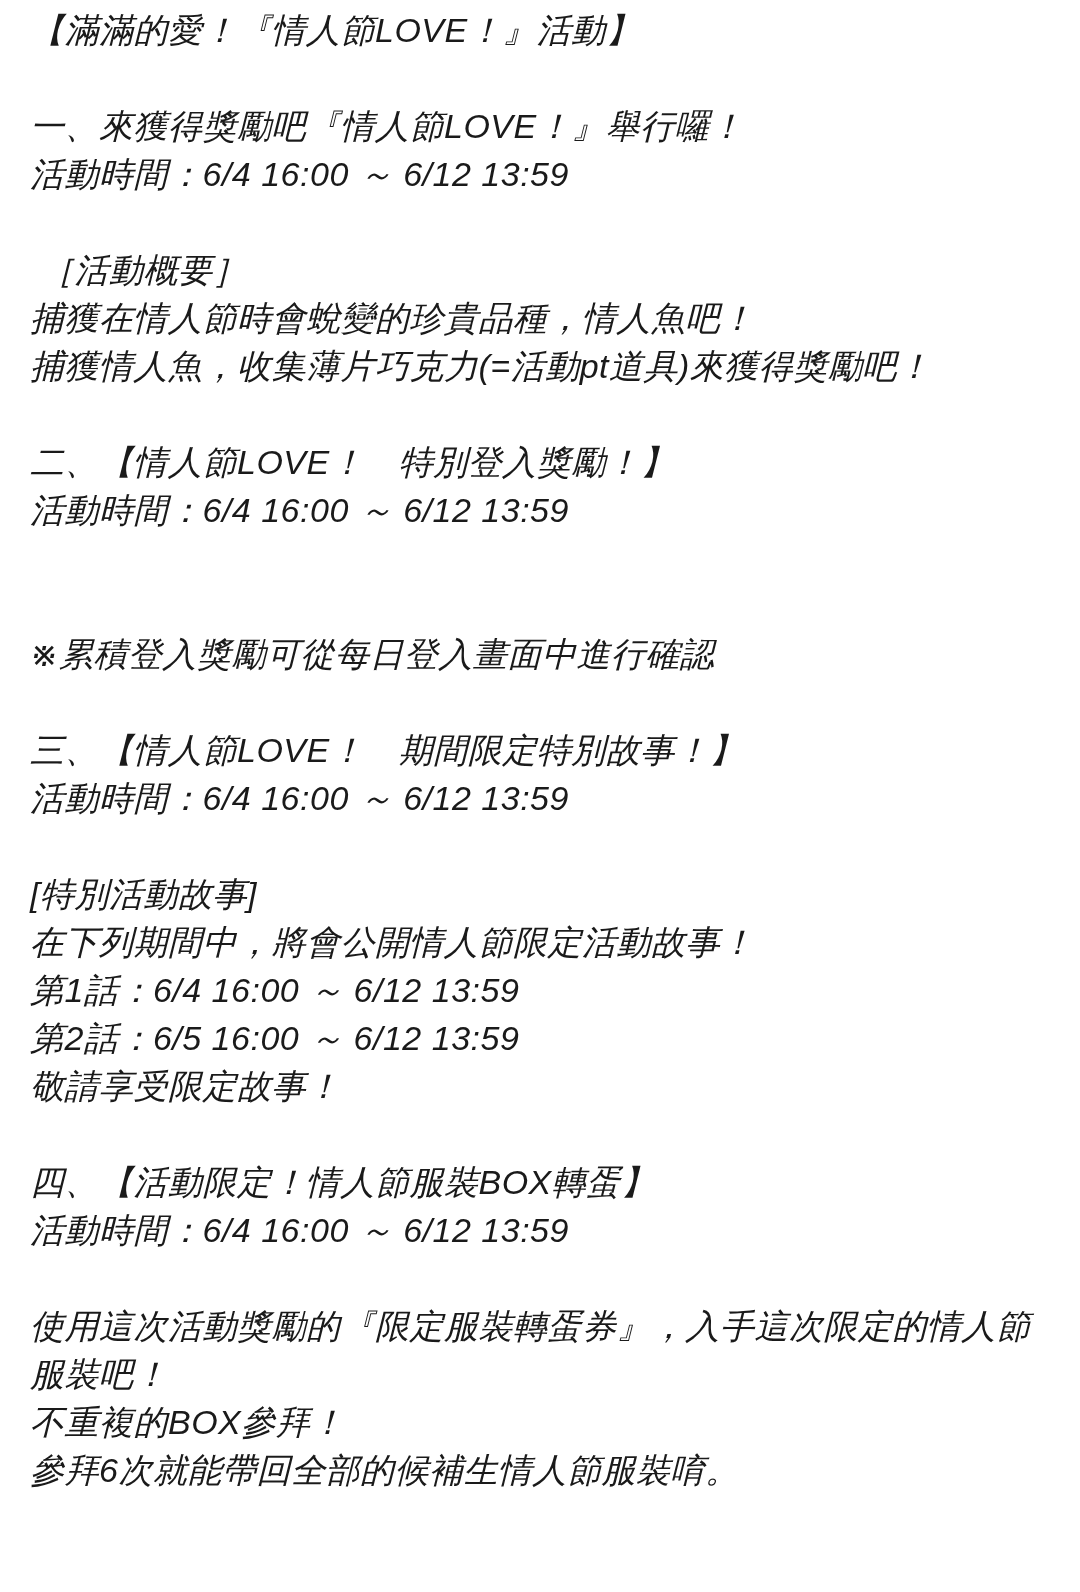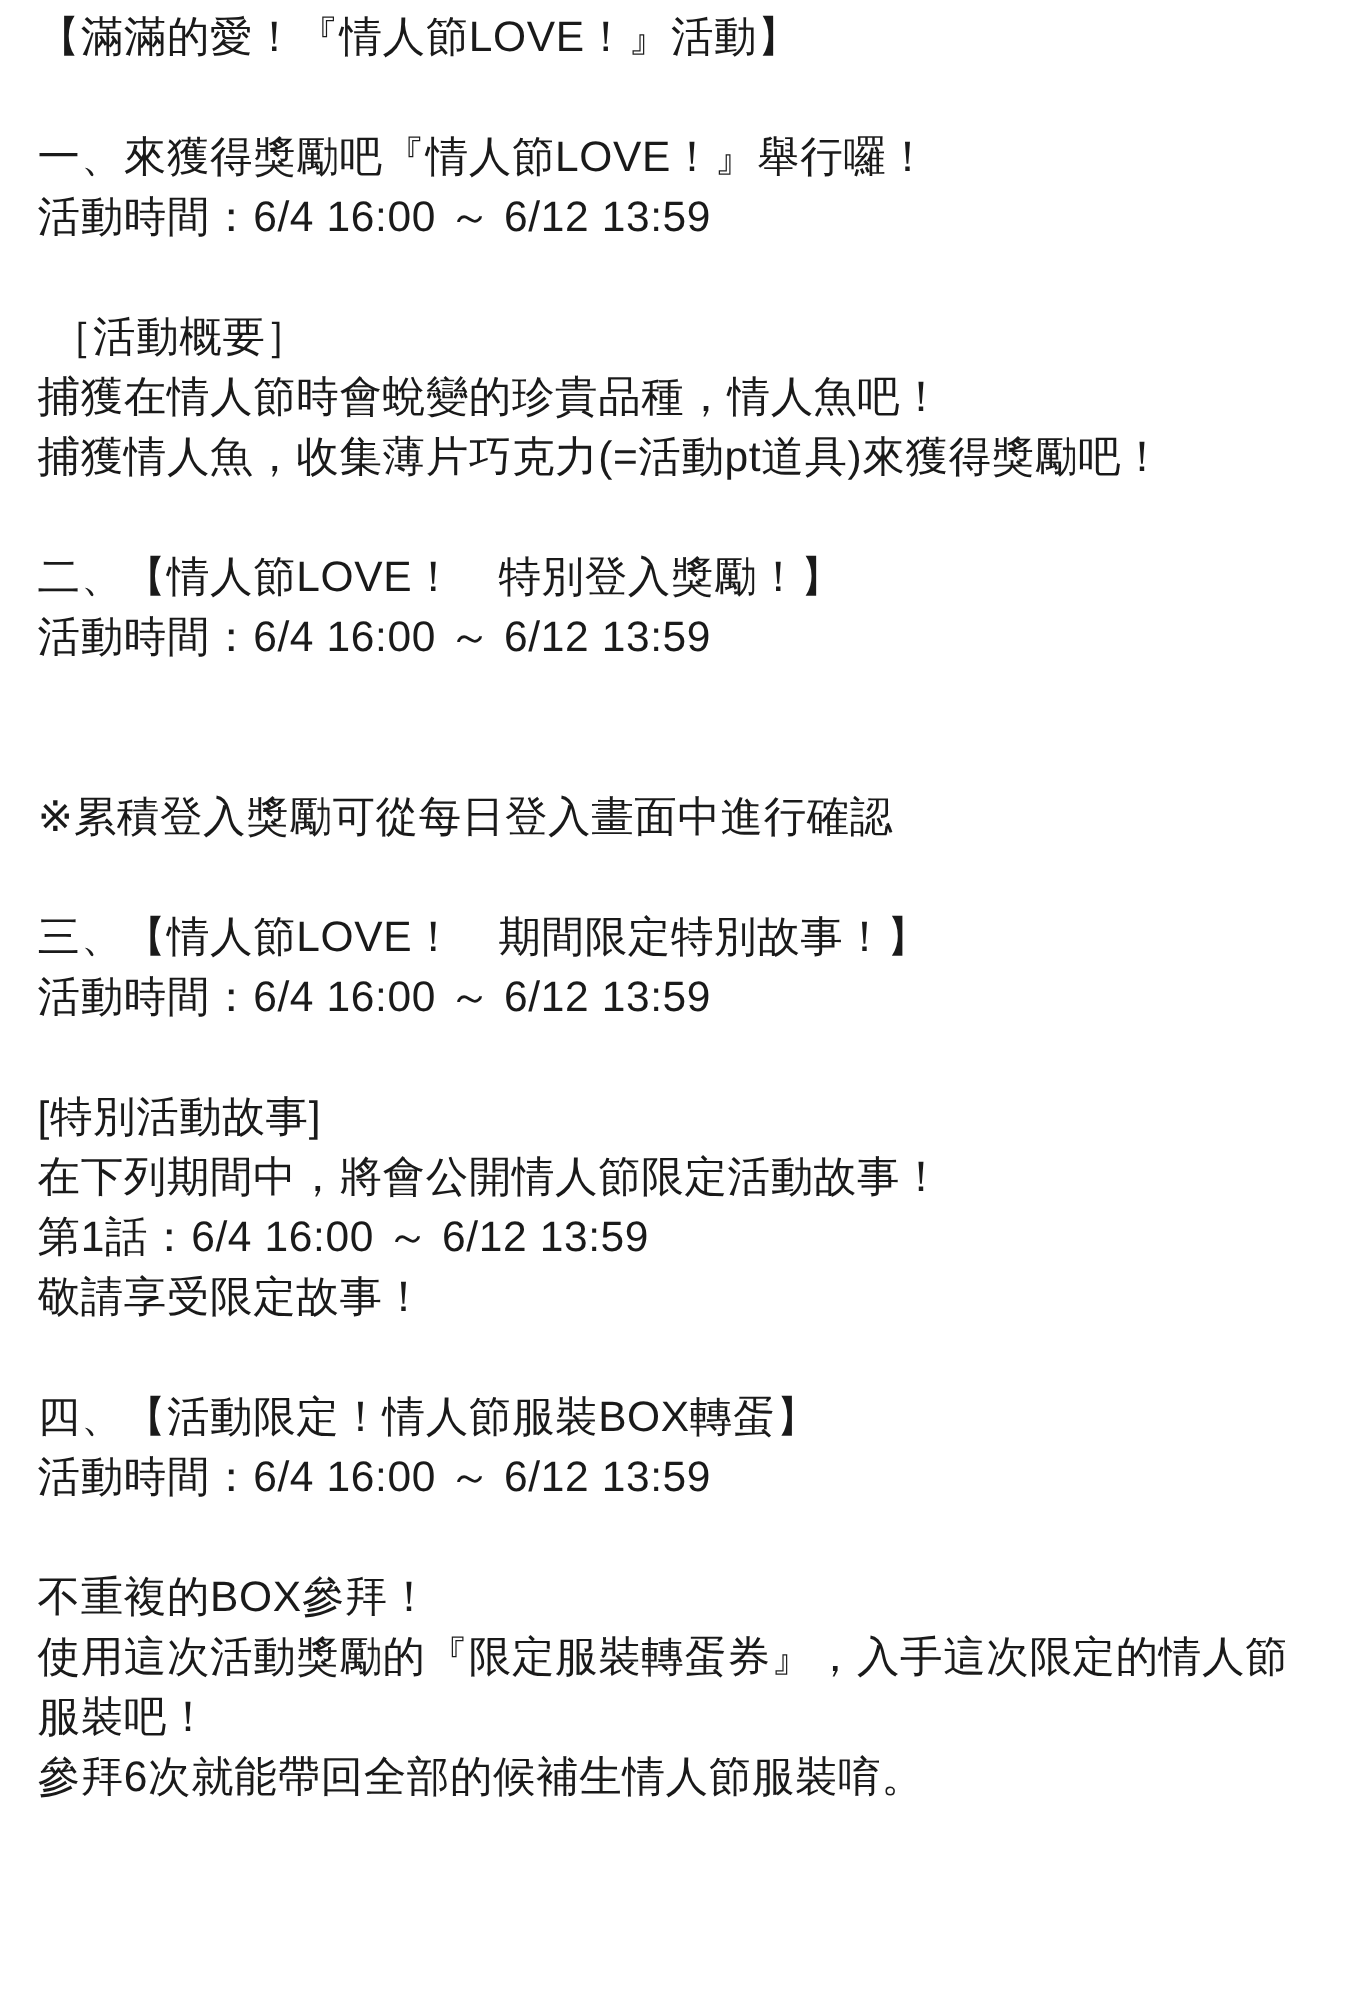--- a/index.html
+++ b/index.html
@@ -16,20 +16,21 @@
   #doc {
     padding: 6px 30px 20px 30px;
     box-sizing: border-box;
   }
   .line {
     font-size: 34px;
     line-height: 48px;
     letter-spacing: 0.5px;
     white-space: pre-wrap;
     word-break: break-word;
+    font-style: italic;
   }
   .blank {
     height: 48px;
   }
   .head {
     font-size: 34px;
     line-height: 48px;
   }
 </style>
 </head>
@@ -50,21 +51,22 @@
   <div class="blank"></div>
   <div class="blank"></div>
   <div class="line">※累積登入獎勵可從每日登入畫面中進行確認</div>
   <div class="blank"></div>
   <div class="line">三、【情人節LOVE！　期間限定特別故事！】</div>
   <div class="line">活動時間：6/4 16:00 ～ 6/12 13:59</div>
   <div class="blank"></div>
   <div class="line">[特別活動故事]</div>
   <div class="line">在下列期間中，將會公開情人節限定活動故事！</div>
   <div class="line">第1話：6/4 16:00 ～ 6/12 13:59</div>
+  <div class="line">第2話：6/5 16:00 ～ 6/12 13:59</div>
   <div class="line">敬請享受限定故事！</div>
   <div class="blank"></div>
   <div class="line">四、【活動限定！情人節服裝BOX轉蛋】</div>
   <div class="line">活動時間：6/4 16:00 ～ 6/12 13:59</div>
   <div class="blank"></div>
+  <div class="line">使用這次活動獎勵的『限定服裝轉蛋券』，入手這次限定的情人節服裝吧！</div>
   <div class="line">不重複的BOX參拜！</div>
-  <div class="line">使用這次活動獎勵的『限定服裝轉蛋券』，入手這次限定的情人節服裝吧！</div>
   <div class="line">參拜6次就能帶回全部的候補生情人節服裝唷。</div>
 </div>
 
 </body></html>

